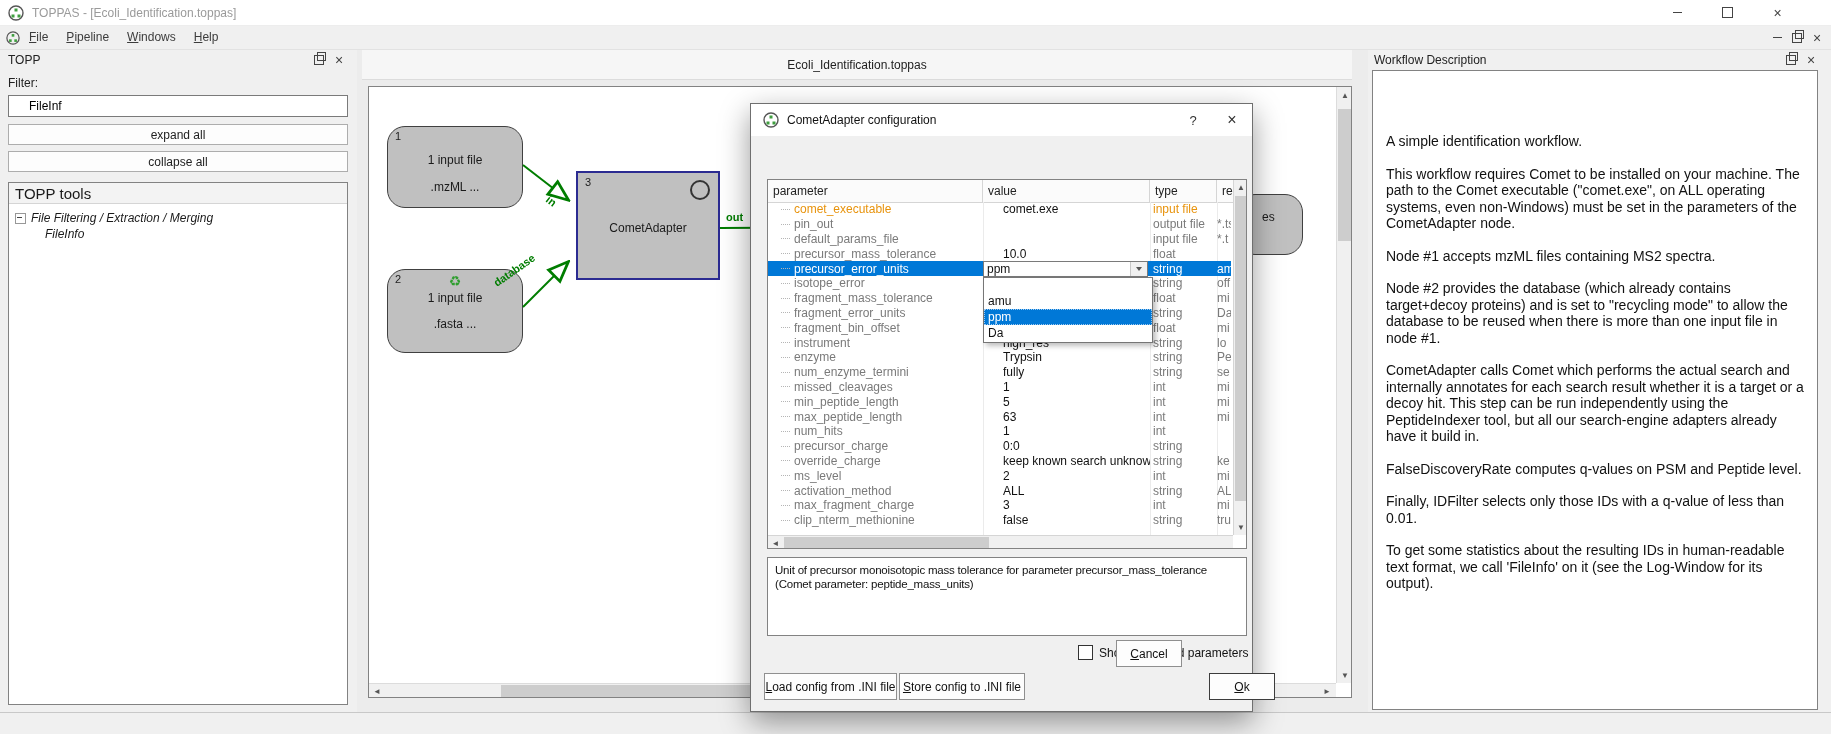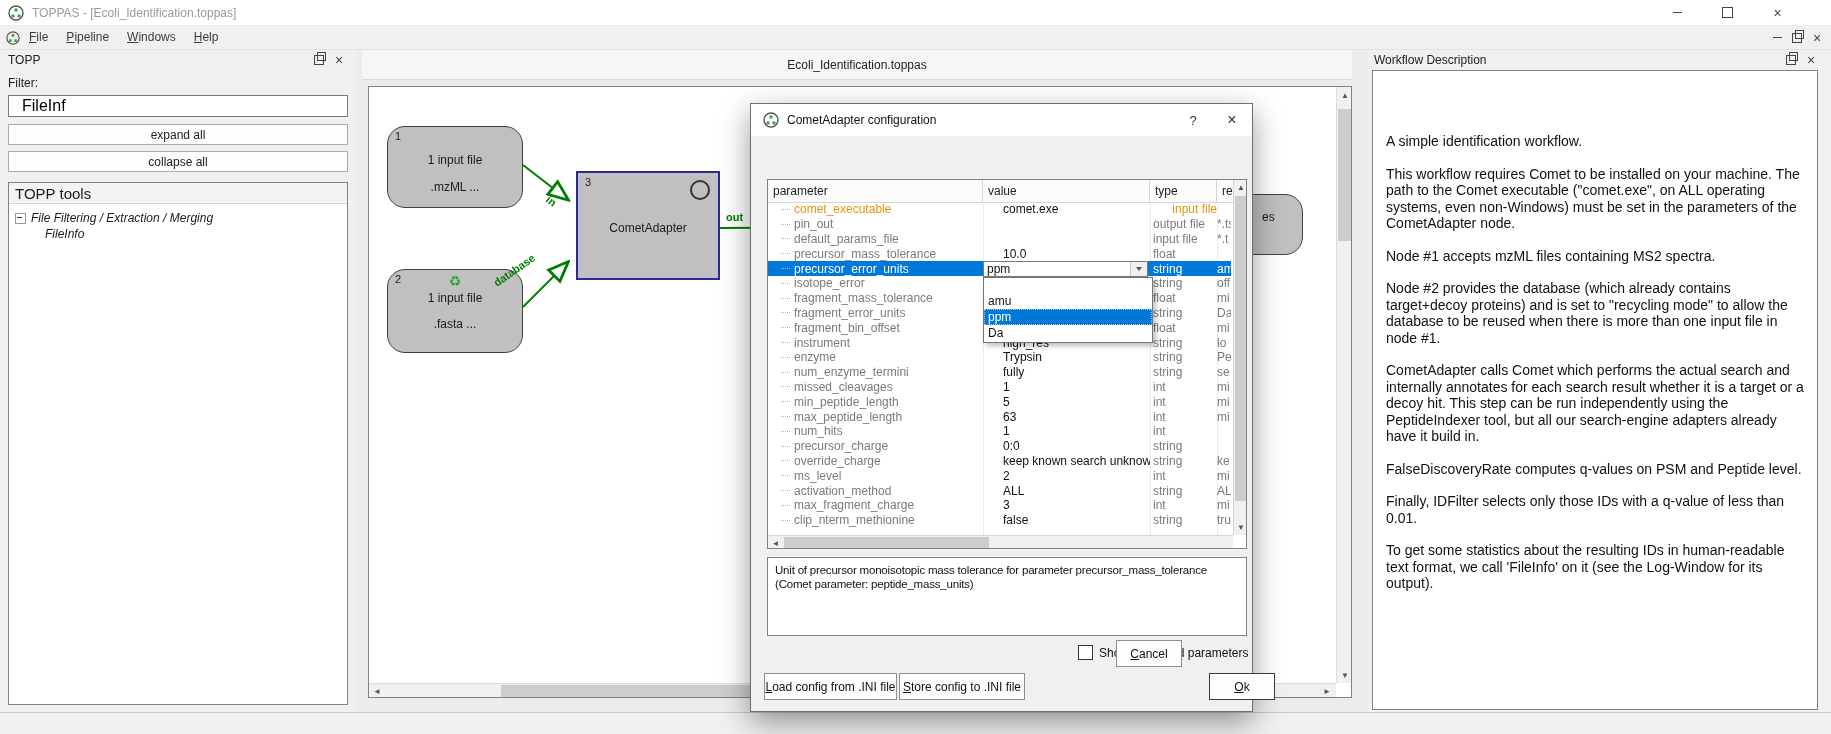--- a/index.html
+++ b/index.html
@@ -24,21 +24,21 @@
   .ico-min{width:9px;border-top:1px solid #444;display:inline-block;}
   .ico-max{width:9px;height:9px;border:1px solid #444;display:inline-block;background:transparent;}
   .ico-restore{position:relative;width:8px;height:8px;border:1px solid #444;background:#f0f0f0;display:inline-block;}
   .ico-restore::before{content:"";position:absolute;left:2px;top:-4px;width:7px;height:7px;border:1px solid #444;}
 
   
   .leftdock{left:0;top:50px;width:357px;height:662px;background:#f0f0f0;}
   .dockhead{height:20px;padding:0 8px;font-size:12px;color:#222;display:flex;align-items:center;}
   .dockhead .sp{flex:1;}
   .label{font-size:12px;color:#222;}
-  .tinput{background:#fff;border:1px solid #7a7a7a;font-size:16px;padding:0 13px;font-family:"Liberation Sans",sans-serif;}
+  .tinput{background:#fff;border:1px solid #7a7a7a;font-size:12px;padding:0 20px;font-family:"Liberation Sans",sans-serif;}
   .btn{background:#fdfdfd;border:1px solid #adadad;font-size:12px;color:#222;display:flex;align-items:center;justify-content:center;}
   .toolsbox{background:#fff;border:1px solid #828282;}
   .toolshead{height:20px;background:#f3f3f3;border-bottom:1px solid #d5d5d5;padding:0 6px;display:flex;align-items:center;font-size:15px;}
   .treerow{display:flex;align-items:center;height:16px;font-size:12px;color:#1a1a1a;font-style:italic;}
   .expander{width:9px;height:9px;border:1px solid #989898;margin:0 5px 0 6px;position:relative;flex:none;background:#fff;}
   .expander::before{content:"";position:absolute;left:1px;top:3px;width:5px;height:1px;background:#444;}
 
   
   .mdi{left:357px;top:50px;width:1011px;height:662px;background:#ececec;}
   .tabstrip{left:362px;top:50px;width:990px;height:30px;background:#f6f6f6;border-bottom:1px solid #dcdcdc;display:flex;align-items:center;justify-content:center;font-size:12px;color:#222;}
@@ -66,21 +66,21 @@
   .thead{position:absolute;left:0;top:0;width:478px;height:22px;background:#fbfbfb;border-bottom:1px solid #d5d5d5;display:flex;font-size:12px;color:#222;}
   .thead span{display:flex;align-items:center;padding-left:5px;border-right:1px solid #d5d5d5;box-sizing:border-box;}
   .colline{position:absolute;top:22px;width:1px;height:333px;background:#ebebeb;}
   .rows{position:absolute;left:0;top:22px;width:463px;}
   .trow{display:flex;align-items:center;height:14.8px;font-size:12px;white-space:nowrap;}
   .c-param{width:215px;flex:none;display:flex;align-items:center;color:#7a7a7a;box-sizing:border-box;padding-left:13px;overflow:hidden;}
   .branch{width:9px;border-top:1px dotted #b5b5b5;margin-right:4px;flex:none;}
   .c-value{width:167px;flex:none;color:#111;box-sizing:border-box;padding-left:20px;overflow:hidden;}
   .c-type{width:67px;flex:none;color:#7a7a7a;box-sizing:border-box;padding-left:3px;overflow:hidden;}
   .c-res{flex:1;color:#7a7a7a;overflow:hidden;}
-  .r-orange .c-param,.r-orange .c-type{color:#e8930c;text-align:right;}
+  .r-orange .c-param,.r-orange .c-type{color:#e8930c;}
   .r-sel{background:#0078d7;}
   .r-sel .c-param,.r-sel .c-type,.r-sel .c-res{color:#fff;}
 
   .combo{position:relative;width:165px;height:16px;background:#fff;border:1px solid #7a7a7a;display:flex;align-items:center;box-sizing:border-box;}
   .combo-text{flex:1;padding-left:3px;font-size:12px;color:#111;}
   .combo-btn{width:16px;height:14px;border-left:1px solid #c7c7c7;background:#f0f0f0;display:flex;align-items:center;justify-content:center;}
   .combo-arrow{width:0;height:0;border-left:3px solid transparent;border-right:3px solid transparent;border-top:4px solid #555;}
 
   .popup{position:absolute;left:215px;top:97px;width:168px;height:64px;background:#fff;border:1px solid #767676;box-shadow:3px 3px 5px rgba(0,0,0,.25);z-index:5;}
   .popitem{height:16px;display:flex;align-items:center;padding-left:4px;font-size:12px;color:#111;}

